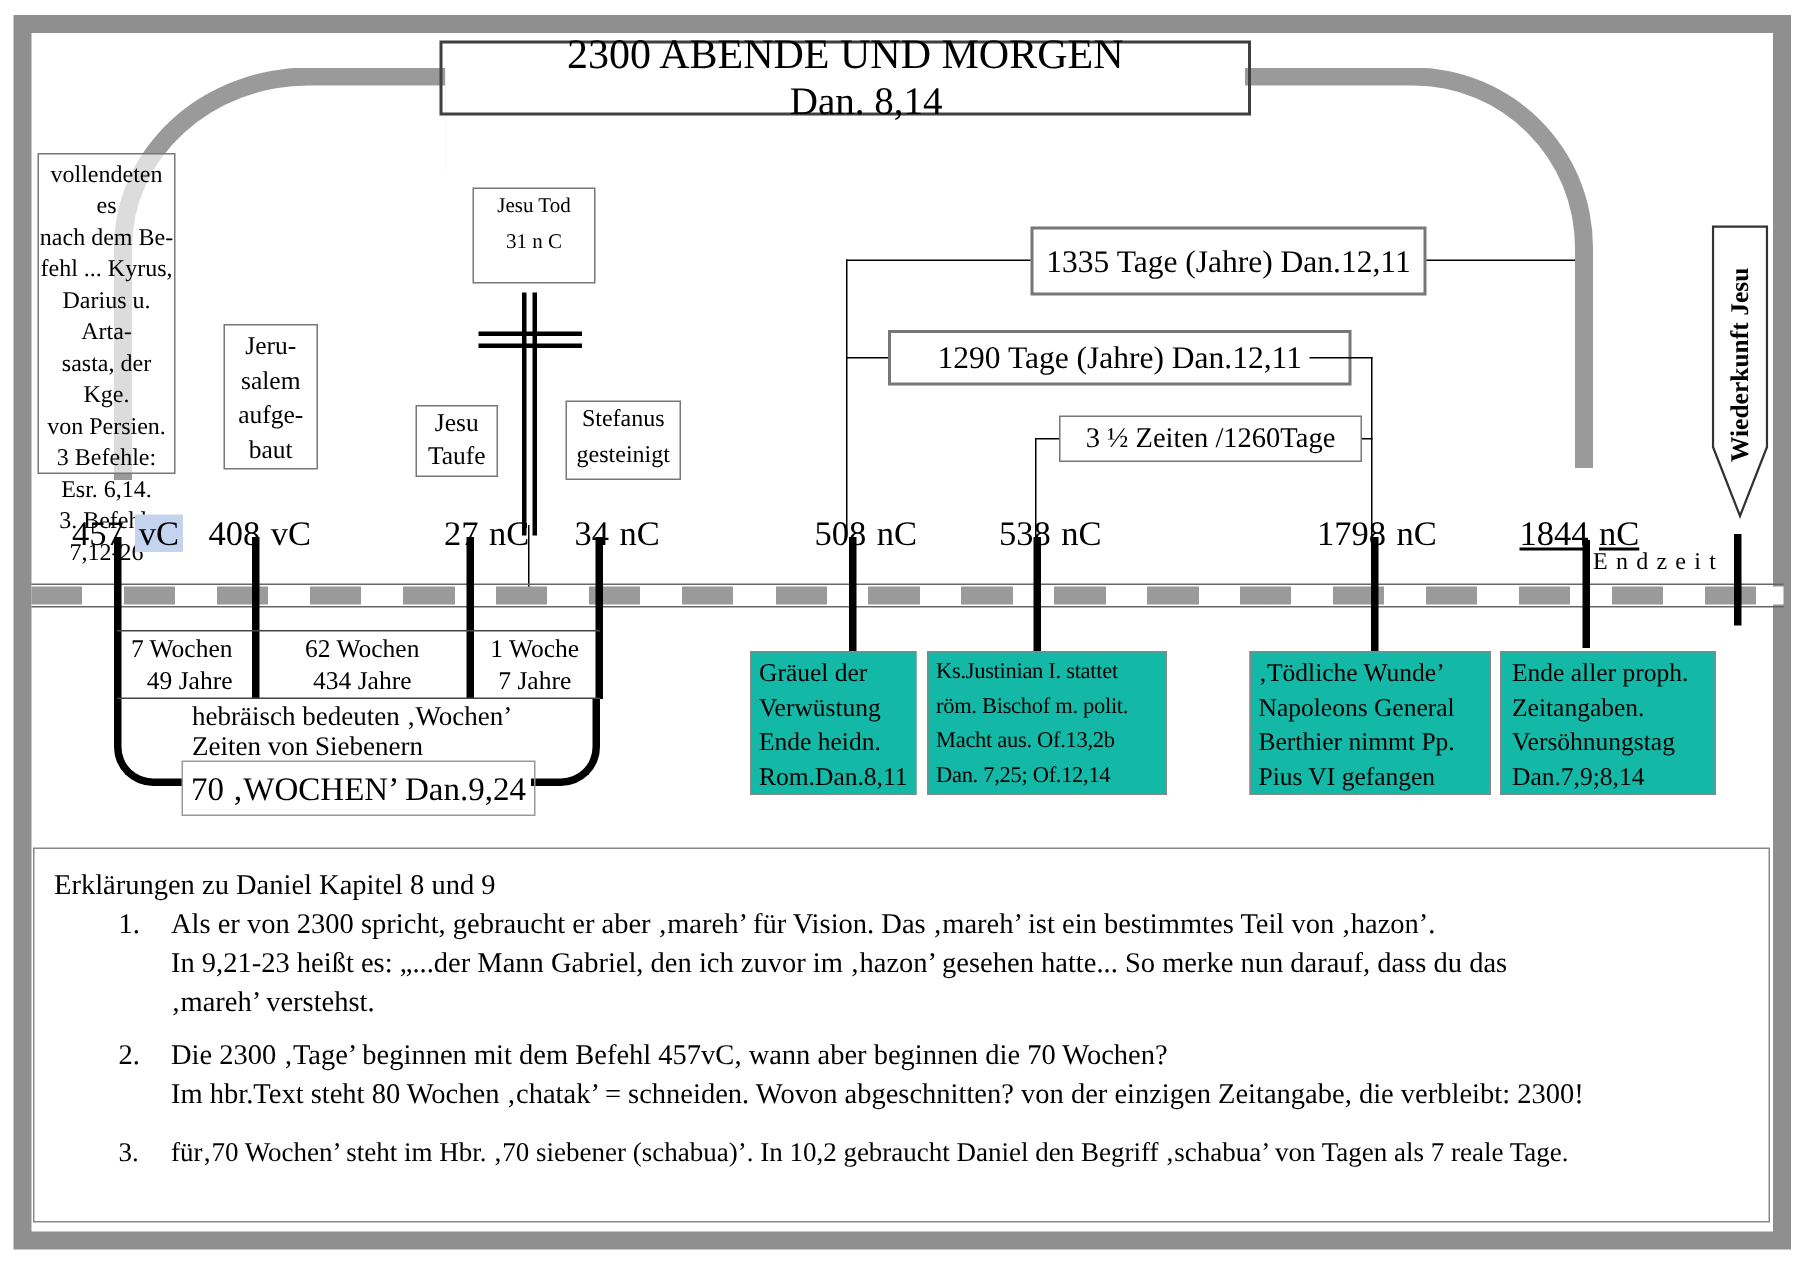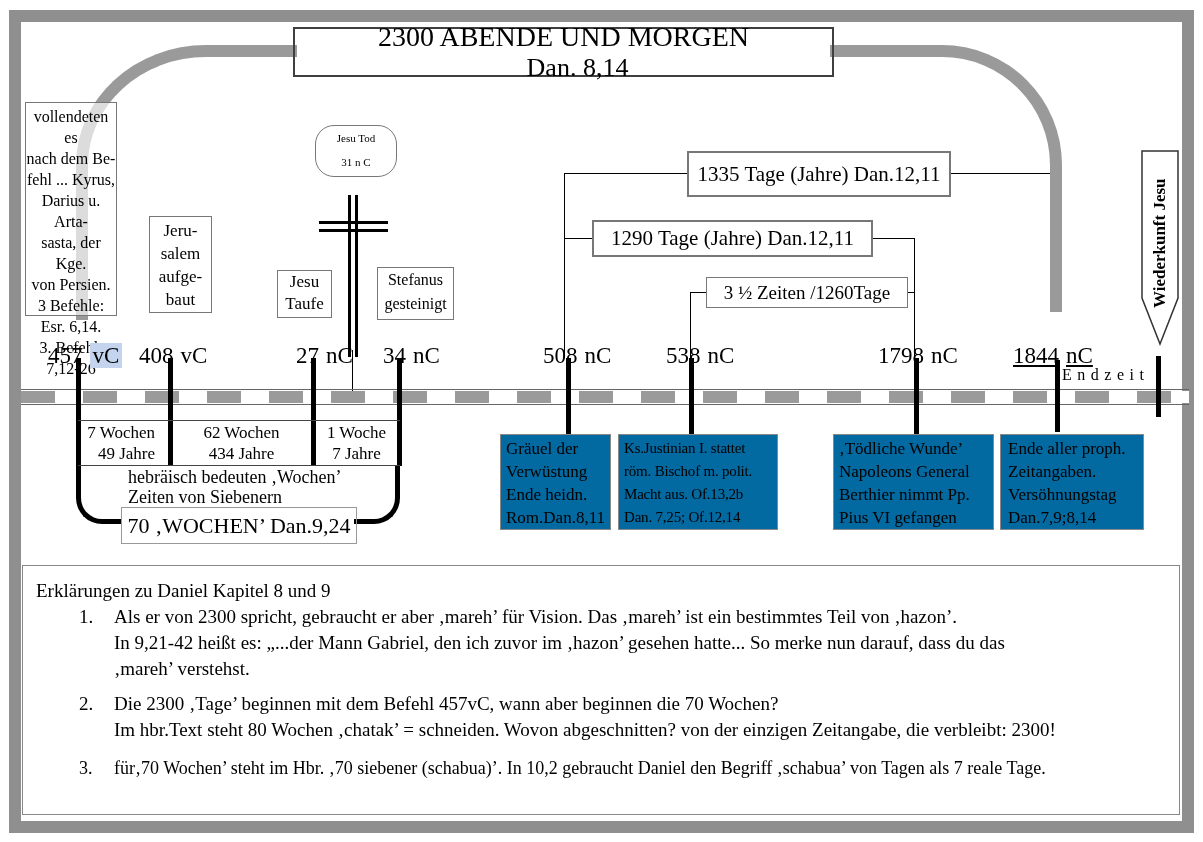--- a/index.html
+++ b/index.html
@@ -14,26 +14,26 @@
   .band-right{left:830px;top:45px;width:232px;height:267px;box-sizing:border-box;
               border-right:12px solid #9a9a9a;border-top:12px solid #9a9a9a;border-top-right-radius:120px;}
   
   .box{position:absolute;background:#fff;border:1px solid #777;box-sizing:border-box;text-align:center;}
   .title-box{left:293px;top:27px;width:537px;height:46px;border:2px solid #3f3f3f;
              display:flex;align-items:center;justify-content:center;font-size:28px;white-space:nowrap;flex-direction:column;}
   .title-ref{margin-left:28px;font-size:26px;}
   .decree-box{left:25px;top:102px;width:92px;height:214px;background:rgba(255,255,255,0.65);
               font-size:16px;line-height:21px;padding-top:3px;}
   .jerusalem-box{left:149px;top:216px;width:63px;height:97px;font-size:17px;line-height:23px;padding-top:2px;}
-  .jesutod-box{left:315px;top:125px;width:82px;height:52px;font-size:11px;line-height:24px;border-radius:19px;}
+  .jesutod-box{left:315px;top:125px;width:82px;height:64px;font-size:14px;line-height:24px;}
   .taufe-box{left:277px;top:270px;width:55px;height:48px;font-size:17px;line-height:22px;}
   .stefanus-box{left:377px;top:267px;width:77px;height:53px;font-size:16px;line-height:24px;}
   .p1335{left:687px;top:151px;width:264px;height:46px;border-width:2px;font-size:21px;
          display:flex;align-items:center;justify-content:center;}
-  .p1290{left:592px;top:220px;width:281px;height:37px;border-width:2px;font-size:21px;
+  .p1290{left:592px;top:220px;width:309px;height:37px;border-width:2px;font-size:21px;
          display:flex;align-items:center;justify-content:center;}
   .p1260{left:706px;top:277px;width:202px;height:31px;font-size:19px;
          display:flex;align-items:center;justify-content:center;}
   
   .cross-v{left:348px;top:195px;width:10px;height:162px;box-sizing:border-box;
            border-left:3px solid #000;border-right:3px solid #000;}
   .cross-h{left:319px;top:221px;width:69px;height:11px;box-sizing:border-box;
            border-top:3px solid #000;border-bottom:3px solid #000;}
   .cross-ext{left:352px;top:350px;width:1px;height:52px;background:#000;}
   
@@ -53,21 +53,21 @@
   
   .wcell{position:absolute;top:422px;font-size:17px;line-height:21px;}
   .hebrew-note{left:128px;top:467px;font-size:18px;line-height:20px;white-space:nowrap;}
   .bracket-l{left:76px;top:466px;width:46px;height:58px;box-sizing:border-box;
              border-left:5px solid #000;border-bottom:5px solid #000;border-bottom-left-radius:26px;}
   .bracket-r{left:354px;top:466px;width:46px;height:58px;box-sizing:border-box;
              border-right:5px solid #000;border-bottom:5px solid #000;border-bottom-right-radius:26px;}
   .seventy-box{left:121px;top:507px;width:234px;height:35px;border:1px solid #999;font-size:22px;
                display:flex;align-items:center;justify-content:center;white-space:nowrap;}
   
-  .event{position:absolute;top:434px;height:96px;background:#0369a1;border:1px solid #888;box-sizing:border-box;
+  .event{position:absolute;top:434px;height:96px;background:#14b8a6;border:1px solid #888;box-sizing:border-box;
          text-align:left;font-size:17px;line-height:23px;padding:2px 0 0 5px;white-space:nowrap;}
   .ev-graeuel{left:500px;width:111px;}
   .ev-justinian{left:618px;width:160px;font-size:15px;letter-spacing:-0.2px;}
   .ev-toedliche{left:833px;width:161px;}
   .ev-ende{left:1000px;width:144px;padding-left:7px;}
   
   .wk-arrow{left:1141px;top:150px;width:38px;height:196px;}
   .wk-label{position:absolute;left:0;top:0;width:38px;height:186px;display:flex;align-items:center;justify-content:center;
             writing-mode:vertical-rl;transform:rotate(180deg);font-weight:bold;font-size:17px;white-space:nowrap;}
   
@@ -219,21 +219,21 @@
       <div>Versöhnungstag</div>
       <div>Dan.7,9;8,14</div>
     </div>
 
   <div class="abs expl-box">
     <div>Erklärungen zu Daniel Kapitel 8 und 9</div>
     <div class="expl-item first">
       <div class="expl-num">1.</div>
       <div class="expl-text">
           <div>Als er von 2300 spricht, gebraucht er aber ‚mareh’ für Vision. Das ‚mareh’ ist ein bestimmtes Teil von ‚hazon’.</div>
-          <div>In 9,21-42 heißt es: „...der Mann Gabriel, den ich zuvor im ‚hazon’ gesehen hatte... So merke nun darauf, dass du das</div>
+          <div>In 9,21-23 heißt es: „...der Mann Gabriel, den ich zuvor im ‚hazon’ gesehen hatte... So merke nun darauf, dass du das</div>
           <div>‚mareh’ verstehst.</div>
         </div>
     </div>
     <div class="expl-item">
       <div class="expl-num">2.</div>
       <div class="expl-text">
           <div>Die 2300 ‚Tage’ beginnen mit dem Befehl 457vC, wann aber beginnen die 70 Wochen?</div>
           <div>Im hbr.Text steht 80 Wochen ‚chatak’ = schneiden. Wovon abgeschnitten? von der einzigen Zeitangabe, die verbleibt: 2300!</div>
         </div>
     </div>

